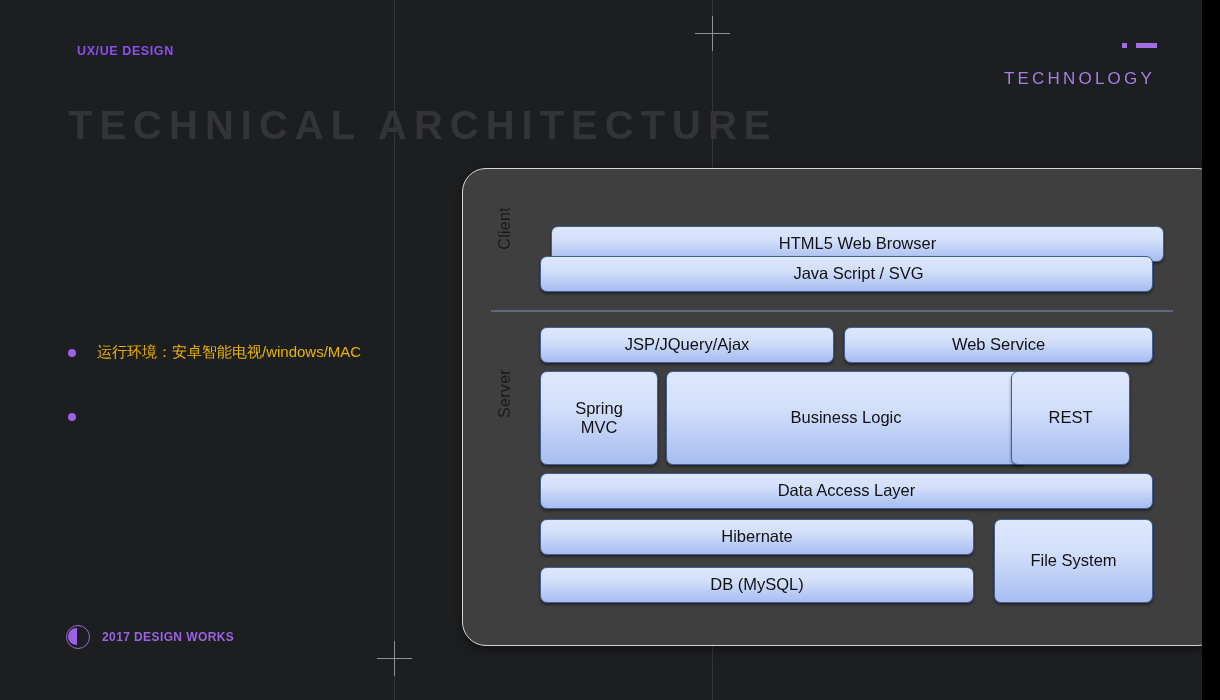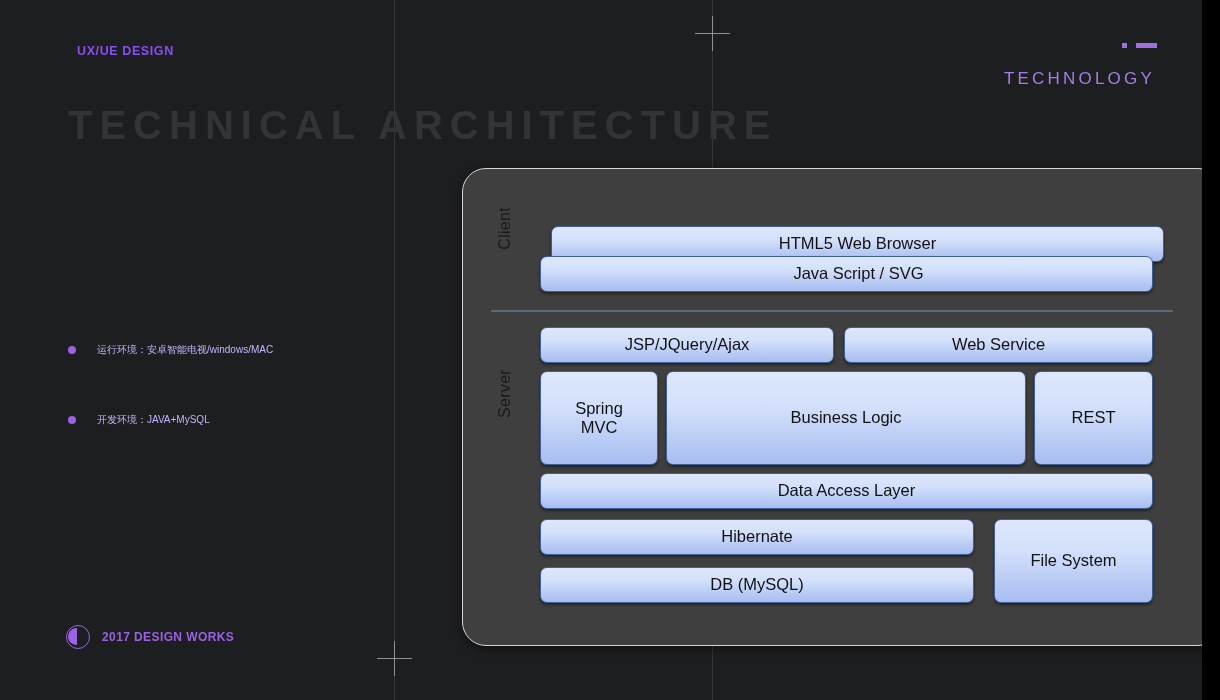--- a/index.html
+++ b/index.html
@@ -67,21 +67,21 @@
   }
 
   
   .bullet-row { position:absolute; left:68px; display:flex; align-items:center; }
   #bullet-0 { top:343px; }
   #bullet-1 { top:413px; }
   .bullet-dot {
     width:8px; height:8px; border-radius:50%;
     background:#9b62e3; margin-right:21px; flex:none;
   }
-  .bullet-text { font-size:10px; color:#c4b5fd; white-space:nowrap; }
+  .bullet-text { font-size:15px; color:#eab308; white-space:nowrap; }
 
   
   #footer { position:absolute; left:66px; top:625px; display:flex; align-items:center; }
   #footer-logo {
     width:24px; height:24px; border-radius:50%;
     border:1.6px solid #9b62e3; position:relative; flex:none;
   }
   #footer-logo::after {
     content:""; position:absolute; left:1px; top:2px;
     width:9px; height:17px; background:#9b62e3;
@@ -149,42 +149,41 @@
   <div id="tech-label">TECHNOLOGY</div>
 
   <div id="title-en">TECHNICAL ARCHITECTURE</div>
 
   <div class="bullet-row" id="bullet-0">
     <span class="bullet-dot"></span>
     <span class="bullet-text">运行环境：安卓智能电视/windows/MAC</span>
   </div>
   <div class="bullet-row" id="bullet-1">
     <span class="bullet-dot"></span>
-    <span class="bullet-text">开发环境：JAVA+MySQL</span>
   </div>
 
   <div id="footer">
     <span id="footer-logo"></span>
     <span id="footer-text">2017 DESIGN WORKS</span>
   </div>
 
   <div id="panel">
     <div id="panel-inner">
       <div class="side-label" id="label-client">Client</div>
       <div class="side-label" id="label-server">Server</div>
       <div id="divider"></div>
       <div id="boxes-host">
           <div class="box" style="left: 88px; top: 41px; width: 613px; height: 36px; margin-top: 16px;">HTML5 Web Browser</div>
           <div class="box" style="left: 77px; top: 87px; width: 613px; height: 36px; padding-left: 24px;">Java Script / SVG</div>
           <div class="box" style="left: 77px; top: 158px; width: 294px; height: 36px;">JSP/JQuery/Ajax</div>
           <div class="box" style="left: 381px; top: 158px; width: 309px; height: 36px;">Web Service</div>
           <div class="box multiline" style="left: 77px; top: 202px; width: 118px; height: 94px;">Spring
 MVC</div>
           <div class="box" style="left: 203px; top: 202px; width: 360px; height: 94px;">Business Logic</div>
-          <div class="box" style="left: 571px; top: 202px; width: 119px; height: 94px;">REST</div>
+          <div class="box" style="left: 548px; top: 202px; width: 119px; height: 94px;">REST</div>
           <div class="box" style="left: 77px; top: 304px; width: 613px; height: 36px;">Data Access Layer</div>
           <div class="box" style="left: 77px; top: 350px; width: 434px; height: 36px;">Hibernate</div>
           <div class="box" style="left: 77px; top: 398px; width: 434px; height: 36px;">DB (MySQL)</div>
           <div class="box" style="left: 531px; top: 350px; width: 159px; height: 84px;">File System</div>
         </div>
     </div>
   </div>
 
 </div>
 <div id="letterbox-right"></div>

